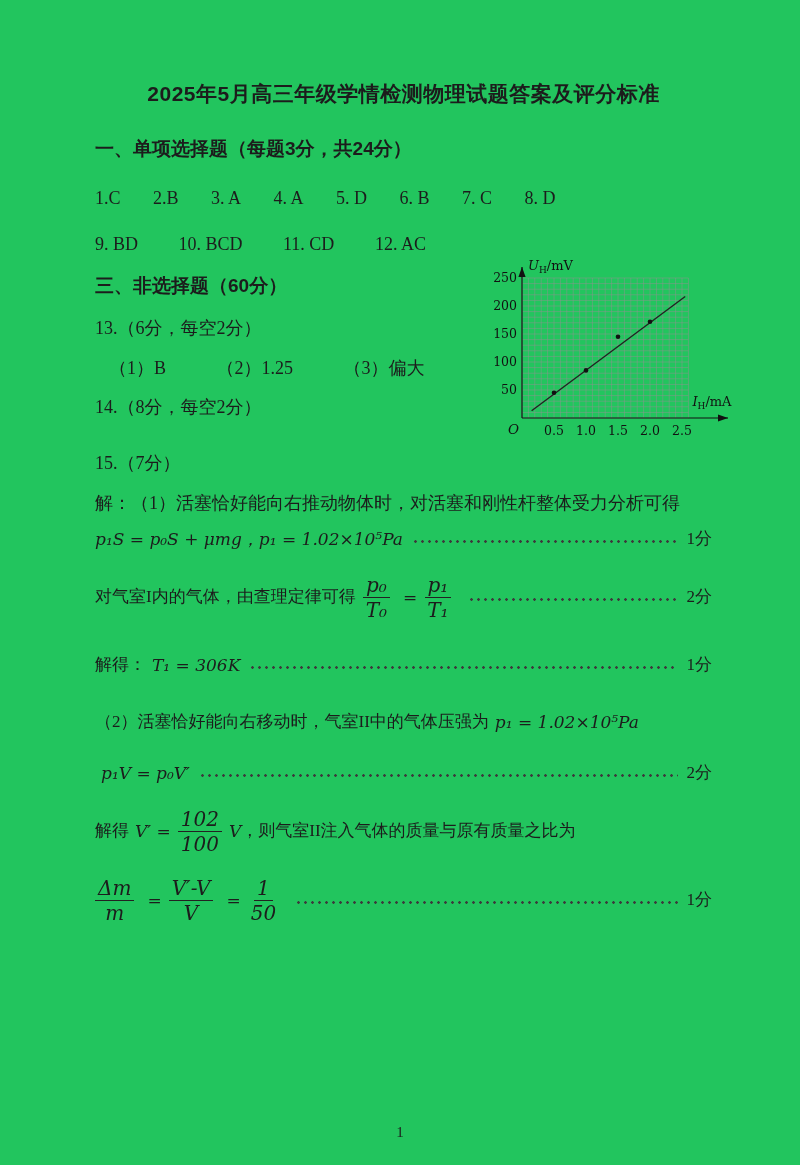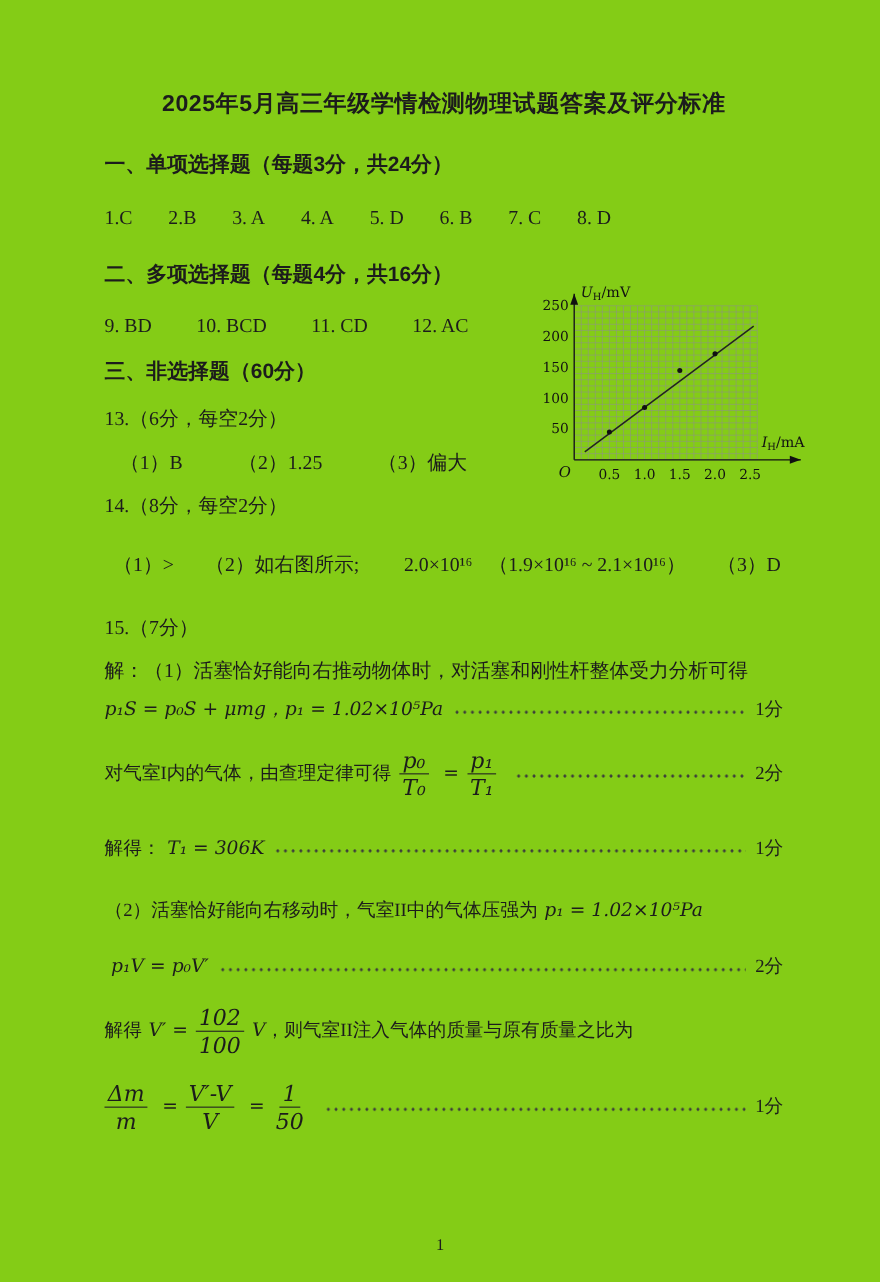--- a/index.html
+++ b/index.html
@@ -4,21 +4,21 @@
 <style>
   *{margin:0;padding:0;box-sizing:border-box}
   html,body{background:#ffffff}
   body{
     width:800px;height:1165px;
     font-family:"Liberation Serif","DejaVu Serif",serif;
     color:#1c1c1c;
   }
   .page{
     position:relative;width:800px;height:1165px;
-    background:#84cc16;
+    background:#22c55e;
     padding:80px 88px 0 95px;
     overflow:hidden;
   }
   .title{
     font-size:21px;font-weight:700;text-align:center;
     font-family:"Liberation Sans","DejaVu Sans",sans-serif;
     letter-spacing:.5px;
   }
   .heading{
     font-size:19px;font-weight:700;
@@ -145,48 +145,40 @@
     <span>1.C</span>
     <span>2.B</span>
     <span>3. A</span>
     <span>4. A</span>
     <span>5. D</span>
     <span>6. B</span>
     <span>7. C</span>
     <span>8. D</span>
   </p>
 
-  <p class="heading" style="margin-top:26px">二、多项选择题（每题4分，共16分）</p>
 
   <p class="body-line answers mc" style="margin-top:22px">
     <span>9. BD</span>
     <span>10. BCD</span>
     <span>11. CD</span>
     <span>12. AC</span>
   </p>
 
   <p class="heading" style="margin-top:16px">三、非选择题（60分）</p>
 
   <p class="body-line" style="margin-top:17px">13.（6分，每空2分）</p>
 
   <p class="body-line answers q13a" style="margin-top:16px;margin-left:14px">
     <span>（1）B</span>
     <span>（2）1.25</span>
     <span>（3）偏大</span>
   </p>
 
   <p class="body-line" style="margin-top:15px">14.（8分，每空2分）</p>
 
-  <p class="body-line q14a" style="margin-top:30px;margin-left:8px">
-    <span style="margin-right:24px">（1）&gt;</span>
-    <span style="margin-right:36px">（2）如右图所示;</span>
-    <span style="margin-right:10px">2.0×10¹⁶</span>
-    <span style="margin-right:24px">（1.9×10¹⁶ ~ 2.1×10¹⁶）</span>
-    <span>（3）D</span>
-  </p>
 
   <p class="body-line" style="margin-top:32px">15.（7分）</p>
 
   <p class="body-line" style="margin-top:15px">解：（1）活塞恰好能向右推动物体时，对活塞和刚性杆整体受力分析可得</p>
 
   <div class="row" style="margin-top:13px">
     <span class="formula" style="margin-left:0">p₁S = p₀S + μmg，p₁ = 1.02×10⁵Pa</span>
     <span class="dots"></span>
     <span class="score">1分</span>
   </div>

